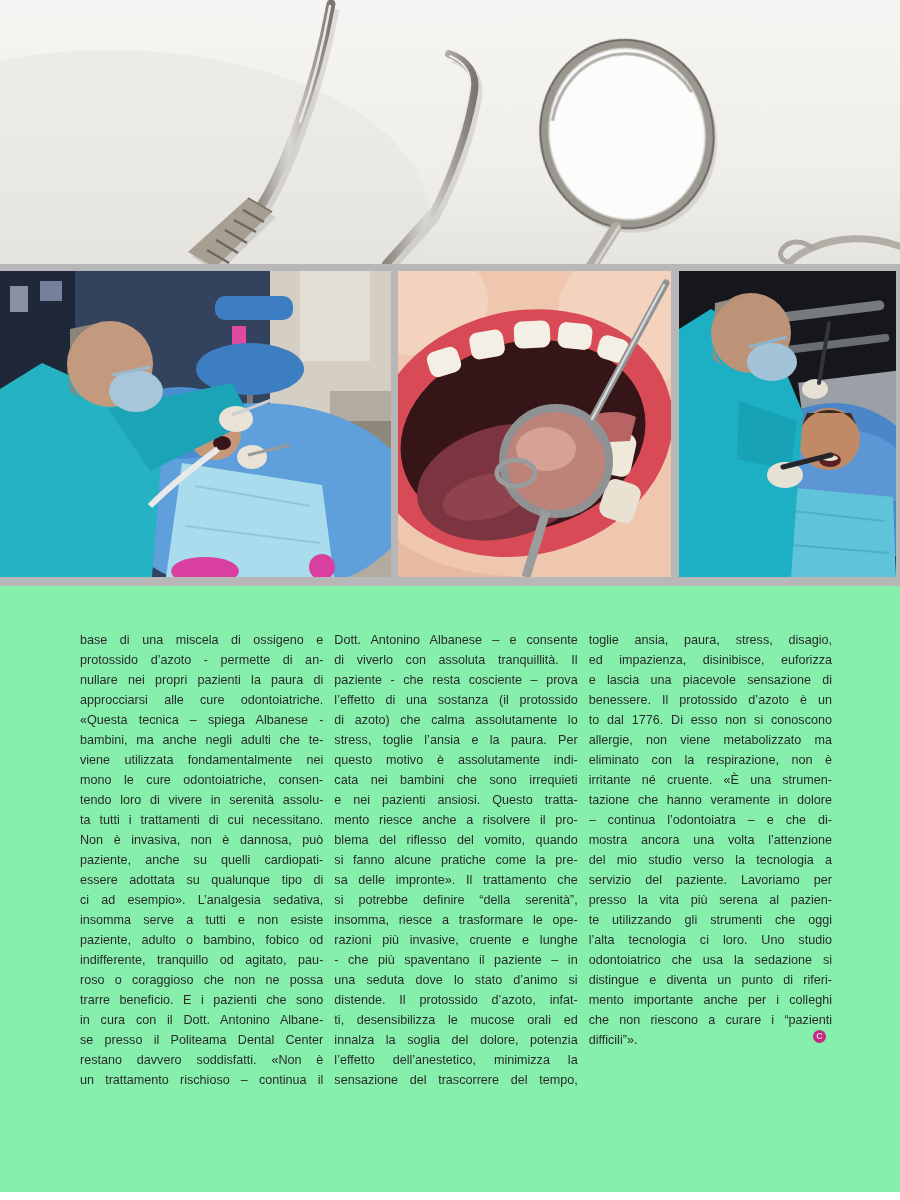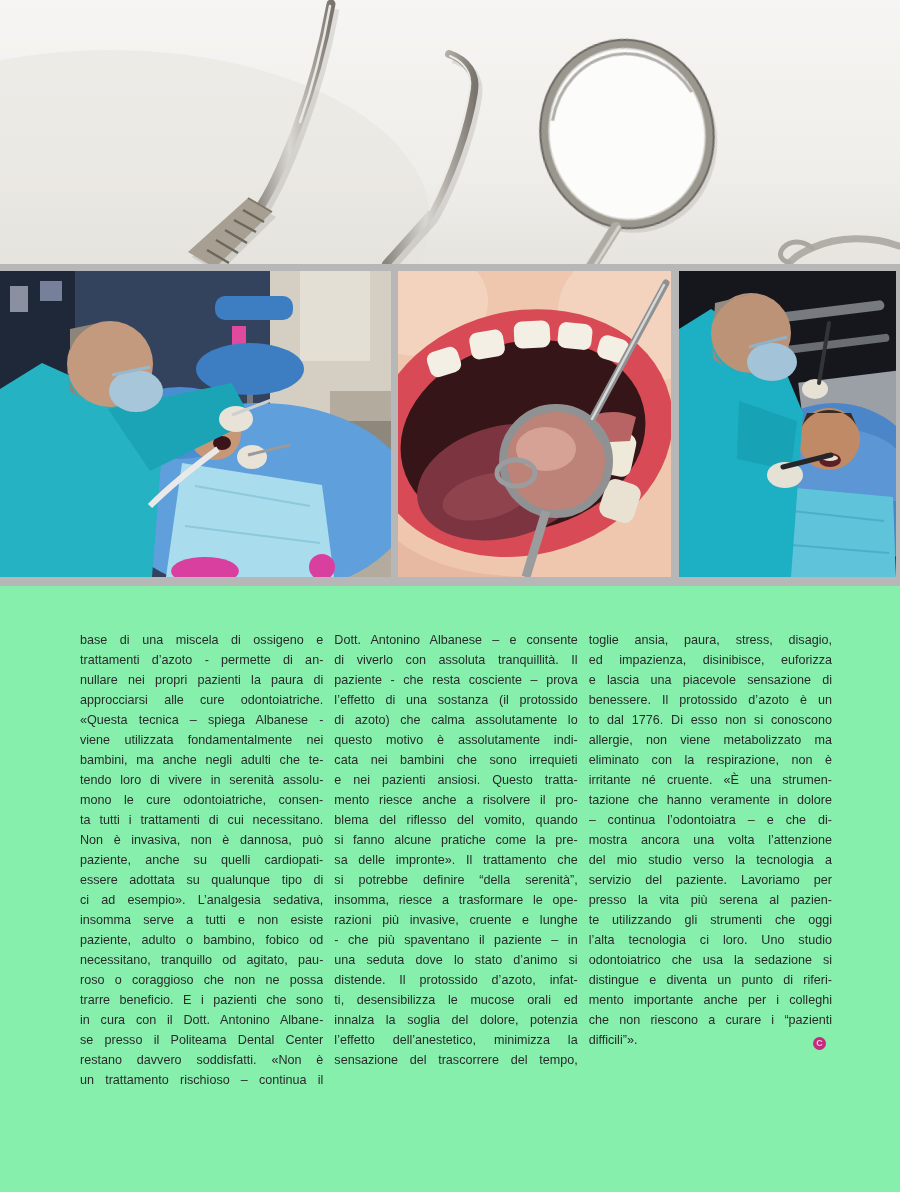--- a/index.html
+++ b/index.html
@@ -8,21 +8,21 @@
   .hero{position:absolute;top:0;left:0;width:900px;height:264px;}
   .gallery{position:absolute;top:264px;left:0;width:900px;height:322px;background:#b7b7b7;}
   .photo{position:absolute;top:7px;height:306px;overflow:hidden;background:#888;}
   .p1{left:0;width:391px;}
   .p2{left:398px;width:273px;}
   .p3{left:679px;width:217px;}
   .article{position:absolute;top:630px;left:80px;width:752px;display:flex;gap:11px;}
   .col{flex:1;min-width:0;overflow:hidden;}
   .line{height:20px;line-height:20px;font-size:12.6px;color:#2a2a2a;
         text-align:justify;text-align-last:justify;white-space:nowrap;overflow:hidden;}
-  .line.end{display:flex;justify-content:space-between;align-items:flex-end;text-align-last:left;}
+  .line.end{display:flex;justify-content:space-between;align-items:flex-start;text-align-last:left;}
   .end-mark{flex:0 0 auto;width:13px;height:13px;border-radius:50%;
             color:#f2c4dd;font-size:9px;font-weight:bold;line-height:13px;
             display:flex;align-items:center;justify-content:center;margin-right:6px;}
   svg{display:block;}
 </style>
 </head>
 <body>
 
 <div class="page">
 
@@ -187,49 +187,50 @@
         <ellipse cx="136" cy="118" rx="13" ry="10" fill="#e5e1d4"></ellipse>
         <path d="M104,196 L152,184" stroke="#26262a" stroke-width="5" stroke-linecap="round"></path>
         <path d="M140,112 L150,52" stroke="#33343a" stroke-width="4" stroke-linecap="round"></path>
       </svg>
     </div>
   </div>
 
   <div class="article">
     <div class="col">
         <div class="line"><span>base di una miscela di ossigeno e</span></div>
-        <div class="line"><span>trattamenti d’azoto - permette di an-</span></div>
+        <div class="line"><span>protossido d’azoto - permette di an-</span></div>
         <div class="line"><span>nullare nei propri pazienti la paura di</span></div>
         <div class="line"><span>approcciarsi alle cure odontoiatriche.</span></div>
         <div class="line"><span>«Questa tecnica – spiega Albanese -</span></div>
+        <div class="line"><span>bambini, ma anche negli adulti che te-</span></div>
         <div class="line"><span>viene utilizzata fondamentalmente nei</span></div>
-        <div class="line"><span>bambini, ma anche negli adulti che te-</span></div>
+        <div class="line"><span>mono le cure odontoiatriche, consen-</span></div>
         <div class="line"><span>tendo loro di vivere in serenità assolu-</span></div>
-        <div class="line"><span>mono le cure odontoiatriche, consen-</span></div>
         <div class="line"><span>ta tutti i trattamenti di cui necessitano.</span></div>
         <div class="line"><span>Non è invasiva, non è dannosa, può</span></div>
         <div class="line"><span>paziente, anche su quelli cardiopati-</span></div>
         <div class="line"><span>essere adottata su qualunque tipo di</span></div>
         <div class="line"><span>ci ad esempio». L’analgesia sedativa,</span></div>
         <div class="line"><span>insomma serve a tutti e non esiste</span></div>
         <div class="line"><span>paziente, adulto o bambino, fobico od</span></div>
-        <div class="line"><span>necessitano, tranquillo od agitato, pau-</span></div>
+        <div class="line"><span>indifferente, tranquillo od agitato, pau-</span></div>
         <div class="line"><span>roso o coraggioso che non ne possa</span></div>
         <div class="line"><span>trarre beneficio. E i pazienti che sono</span></div>
         <div class="line"><span>in cura con il Dott. Antonino Albane-</span></div>
         <div class="line"><span>se presso il Politeama Dental Center</span></div>
         <div class="line"><span>restano davvero soddisfatti. «Non è</span></div>
         <div class="line"><span>un trattamento rischioso – continua il</span></div>
       </div>
     <div class="col">
         <div class="line"><span>Dott. Antonino Albanese – e consente</span></div>
         <div class="line"><span>di viverlo con assoluta tranquillità. Il</span></div>
         <div class="line"><span>paziente - che resta cosciente – prova</span></div>
         <div class="line"><span>l’effetto di una sostanza (il protossido</span></div>
         <div class="line"><span>di azoto) che calma assolutamente lo</span></div>
+        <div class="line"><span>stress, toglie l’ansia e la paura. Per</span></div>
         <div class="line"><span>questo motivo è assolutamente indi-</span></div>
         <div class="line"><span>cata nei bambini che sono irrequieti</span></div>
         <div class="line"><span>e nei pazienti ansiosi. Questo tratta-</span></div>
         <div class="line"><span>mento riesce anche a risolvere il pro-</span></div>
         <div class="line"><span>blema del riflesso del vomito, quando</span></div>
         <div class="line"><span>si fanno alcune pratiche come la pre-</span></div>
         <div class="line"><span>sa delle impronte». Il trattamento che</span></div>
         <div class="line"><span>si potrebbe definire “della serenità”,</span></div>
         <div class="line"><span>insomma, riesce a trasformare le ope-</span></div>
         <div class="line"><span>razioni più invasive, cruente e lunghe</span></div>

